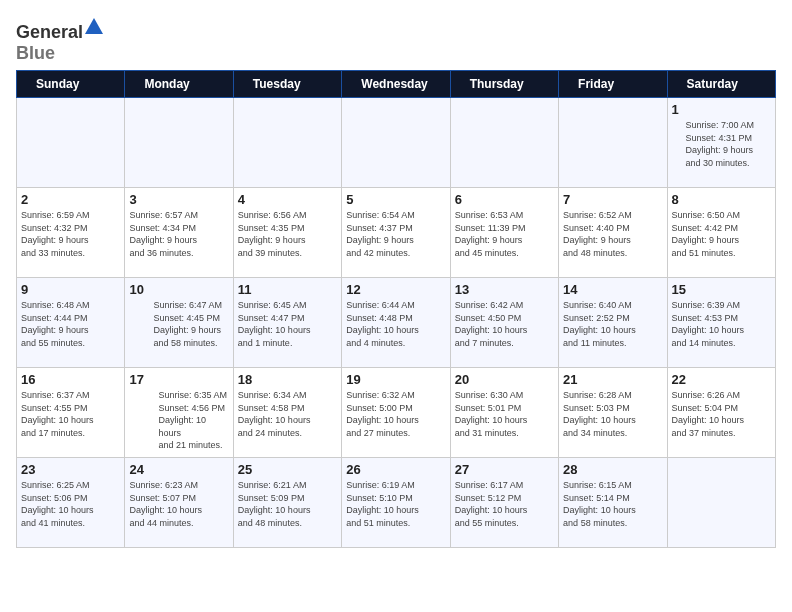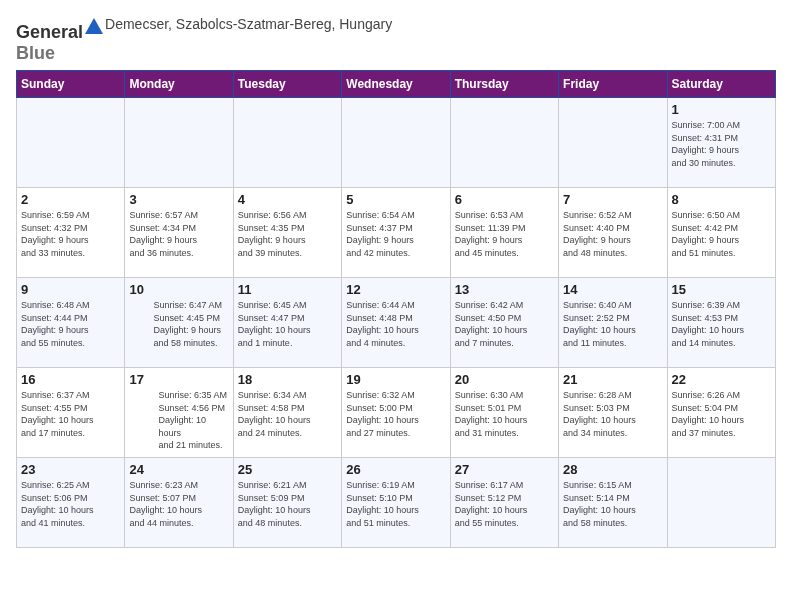--- a/index.html
+++ b/index.html
@@ -46,25 +46,25 @@
     .subtitle {
       font-size: 14px;
       color: #444;
     }
     table {
       width: 100%;
       border-collapse: collapse;
       table-layout: fixed;
     }
     thead th {
-      background-color: #701a75;
+      background-color: #0f172a;
       color: #fff;
       font-size: 12px;
       font-weight: bold;
-      padding: 6px 4px;
+      padding: 6px 19px;
       text-align: left;
       border: 1px solid #1a4fa0;
     }
     tbody td {
       vertical-align: top;
       border: 1px solid #ccc;
       padding: 4px;
       font-size: 9.5px;
       color: #333;
       height: 90px;
@@ -95,21 +95,20 @@
 <div class="header-area">
   <div class="logo">
     <span>
       <span class="logo-text-general">General</span><svg class="logo-icon" viewBox="0 0 22 22">
           <polygon points="11,2 20,18 2,18" fill="#2060c0"></polygon>
         </svg><br>
       <span class="logo-text-blue">Blue</span>
     </span>
   </div>
   <div class="title-area">
-    <div class="subtitle">Demecser, Szabolcs-Szatmar-Bereg, Hungary</div>
   </div>
 </div>
 
 <table>
   <thead>
     <tr id="header-row">
         <th>Sunday</th>
         <th>Monday</th>
         <th>Tuesday</th>
         <th>Wednesday</th>
@@ -121,21 +120,21 @@
   <tbody id="calendar-body">
       <tr>
         <td class="empty-cell"></td>
         <td class="empty-cell"></td>
         <td class="empty-cell"></td>
         <td class="empty-cell"></td>
         <td class="empty-cell"></td>
         <td class="empty-cell"></td>
         <td>
           <span class="day-number">1</span>
-          <div class="day-info" style="white-space: pre-line;">Sunrise: 7:00 AM
+          <div class="day-info" style="white-space: pre-line; margin-left: 14px;">Sunrise: 7:00 AM
 Sunset: 4:31 PM
 Daylight: 9 hours
 and 30 minutes.</div>
         </td>
       </tr>
       <tr>
         <td>
           <span class="day-number">2</span>
           <div class="day-info" style="white-space: pre-line;">Sunrise: 6:59 AM
 Sunset: 4:32 PM

